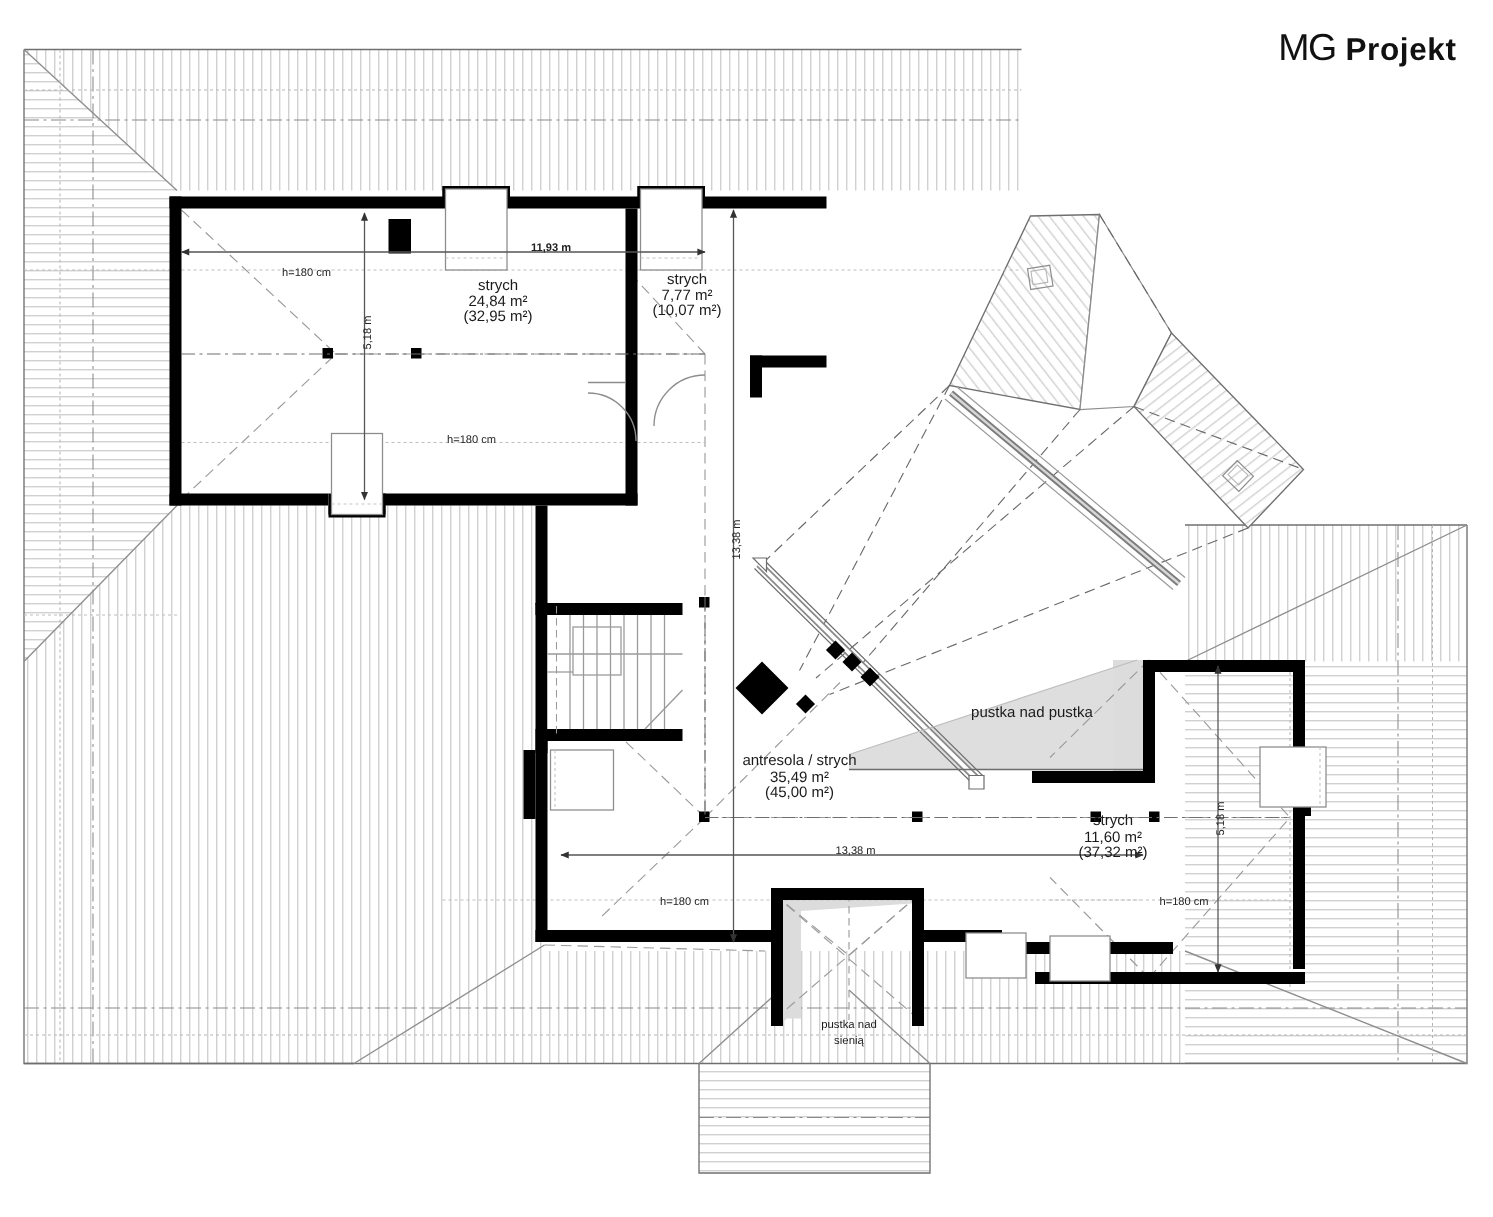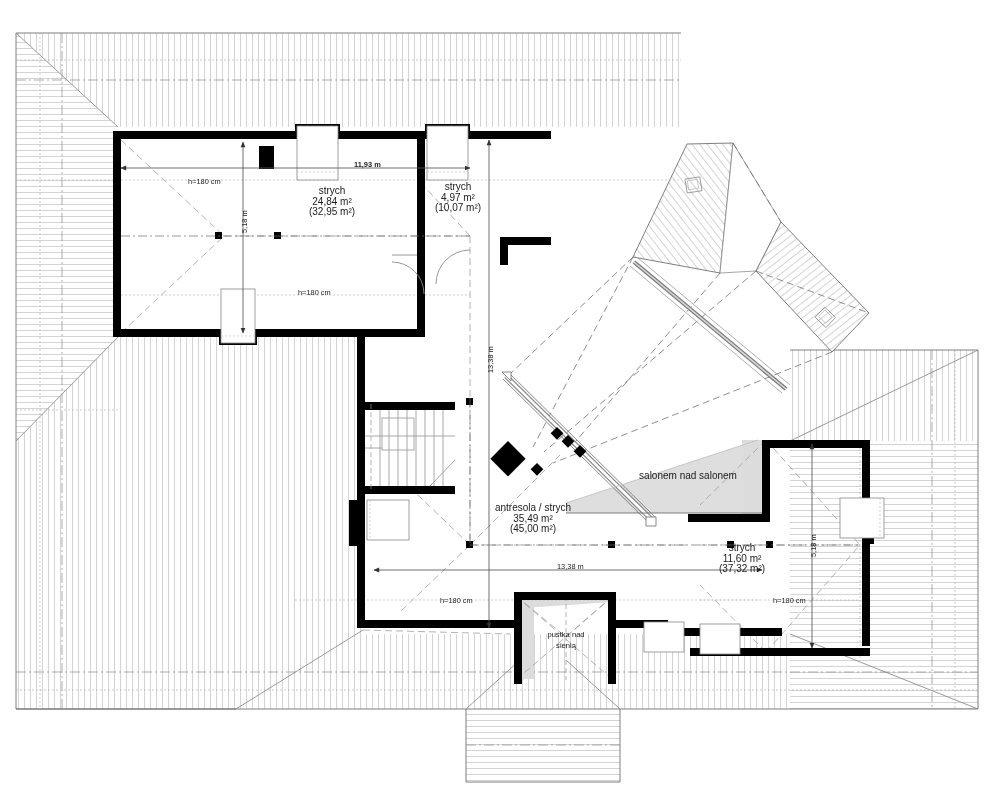--- a/index.html
+++ b/index.html
@@ -7,21 +7,21 @@
   body{width:995px;height:811px;overflow:hidden;
        font-family:"Liberation Sans","DejaVu Sans",sans-serif;}
   #stage{position:relative;width:995px;height:811px;background:#fff;}
   #plan{position:absolute;left:0;top:0;}
   .logo{position:absolute;right:24px;top:18px;font-size:23px;color:#111;
         letter-spacing:.2px;font-family:"Liberation Sans","DejaVu Sans",sans-serif;}
   .logo .mg{font-weight:400;font-size:25px;letter-spacing:-1px;}
   .logo .pr{font-weight:600;font-size:21px;letter-spacing:.4px;}
   .lbl{position:absolute;font-size:10px;color:#1a1a1a;text-align:center;
        line-height:10.5px;white-space:nowrap;}
-  .lbl.sm{font-size:7.6px;}
+  .lbl.sm{font-size:7.6px;margin-top:48px;}
   .dim{position:absolute;font-size:7.4px;color:#222;white-space:nowrap;}
   .dim.vert{transform-origin:0 0;transform:rotate(-90deg);}
 </style>
 </head>
 <body>
 
 <div id="stage">
 
   <svg id="plan" width="995" height="811" viewBox="0 0 995 811">
     <defs>
@@ -336,46 +336,49 @@
       <line x1="243" y1="142" x2="243" y2="333" marker-start="url(#arS)" marker-end="url(#ar)"></line>
 
       <line x1="489" y1="140" x2="489" y2="628" marker-start="url(#arS)" marker-end="url(#ar)"></line>
 
       <line x1="374" y1="570" x2="762" y2="570" marker-start="url(#arS)" marker-end="url(#ar)"></line>
 
       <line x1="812" y1="444" x2="812" y2="648" marker-start="url(#arS)" marker-end="url(#ar)"></line>
     </g>
   </svg>
 
+  <div class="logo">
+    <span class="mg">MG</span><span>&nbsp;</span><span class="pr">Projekt</span>
+  </div>
 
   <div class="lbl" style="left:282px;top:186px;width:100px;">
     <div>strych</div>
     <div>24,84 m²</div>
     <div>(32,95 m²)</div>
   </div>
 
   <div class="lbl" style="left:408px;top:182px;width:100px;">
     <div>strych</div>
-    <div>4,97 m²</div>
+    <div>7,77 m²</div>
     <div>(10,07 m²)</div>
   </div>
 
   <div class="lbl" style="left:473px;top:503px;width:120px;">
     <div>antresola / strych</div>
     <div>35,49 m²</div>
     <div>(45,00 m²)</div>
   </div>
 
   <div class="lbl" style="left:692px;top:543px;width:100px;">
     <div>strych</div>
     <div>11,60 m²</div>
     <div>(37,32 m²)</div>
   </div>
 
-  <div class="lbl" style="left:628px;top:471px;width:120px;">salonem nad salonem</div>
+  <div class="lbl" style="left:628px;top:471px;width:120px;">pustka nad pustka</div>
 
   <div class="lbl sm" style="left:516px;top:630px;width:100px;">
     <div>pustka nad</div>
     <div>sienią</div>
   </div>
 
   <div class="dim" style="left:354px;top:160px;font-weight:bold;">11,93 m</div>
 
   <div class="dim vert" style="left:240px;top:233px;">5,18 m</div>
 

